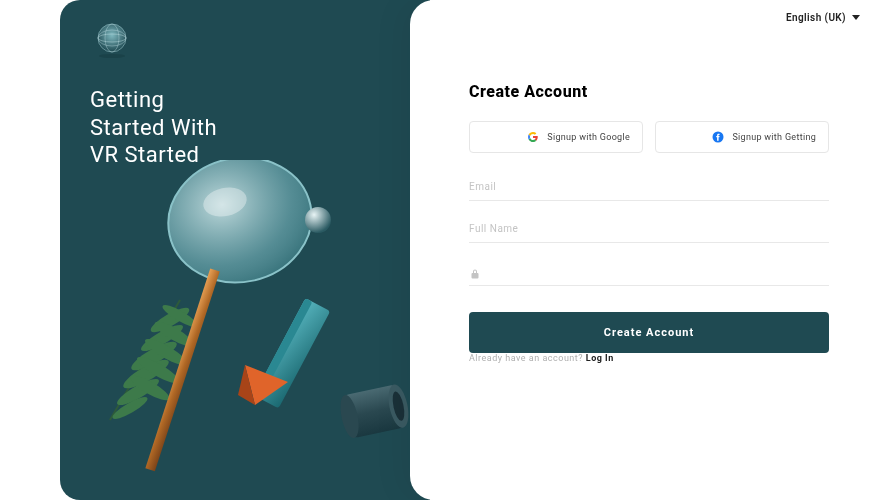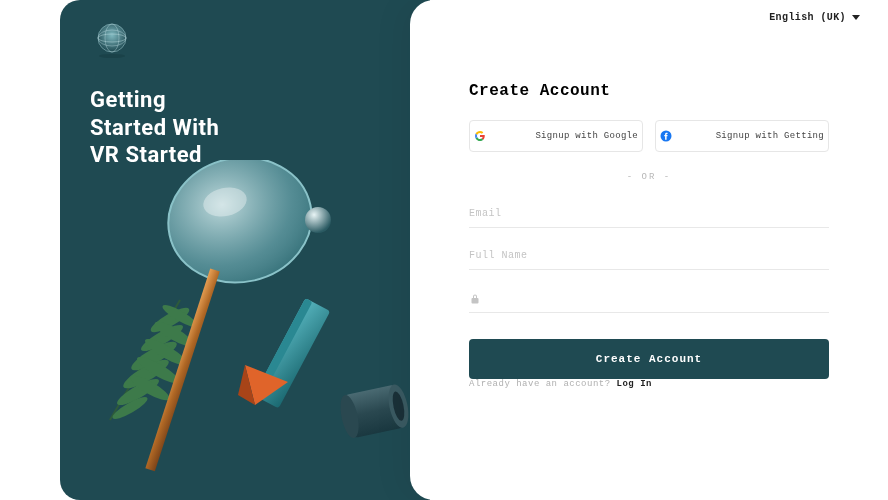--- a/index.html
+++ b/index.html
@@ -39,41 +39,40 @@
 .logo {
   width: 44px;
   height: 44px;
   position: relative;
 }
 .logo svg { width: 100%; height: 100%; }
 .hero-heading {
   margin-top: 24px;
   color: #fff;
   font-size: 22px;
-  font-weight: 700;
+  font-weight: 400;
   line-height: 1.25;
   letter-spacing: 0.5px;
 }
 .art {
   position: absolute;
   left: 30px;
   top: 160px;
   width: 360px;
   height: 340px;
 }
 .right-panel {
   flex: 1;
   background: #fff;
   border-top-left-radius: 24px;
   border-bottom-left-radius: 24px;
   margin-left: -20px;
   padding: 12px 28px 20px 28px;
   position: relative;
   box-shadow: -10px 0 30px rgba(0,0,0,0.05);
-  font-family: Liberation Mono, monospace;
 }
 .lang-selector {
   position: absolute;
   top: 12px;
   right: 28px;
   font-size: 10px;
   color: #222;
   font-weight: 600;
   letter-spacing: 0.4px;
   display: flex;
@@ -101,26 +100,26 @@
 .social-row {
   display: flex;
   gap: 12px;
   margin-bottom: 20px;
 }
 .social-btn {
   flex: 1;
   border: 1px solid #e6e6e6;
   border-radius: 4px;
   background: #fff;
-  padding: 9px 4px;
+  padding: 9px 12px;
   font-size: 9px;
   color: #444;
   display: flex;
   align-items: center;
-  justify-content: space-between;
+  justify-content: flex-end;
   gap: 8px;
   cursor: pointer;
   letter-spacing: 0.3px;
   font-family: inherit;
 }
 .social-btn .gicon, .social-btn .fbicon {
   width: 12px; height: 12px;
   display: inline-flex;
 }
 .divider {
@@ -299,21 +298,20 @@
           <span class="fbicon">
             <svg viewBox="0 0 24 24">
                 <circle cx="12" cy="12" r="11" fill="#1877F2"></circle>
                 <path fill="#fff" d="M15.5 12.5h-2.3v7h-3v-7H8.5V10h1.7V8.4c0-1.7 1-2.9 2.9-2.9h2v2.4h-1.3c-.6 0-.8.3-.8.8V10h2.1l-.3 2.5z"></path>
               </svg>
           </span>
           <span>Signup with Getting</span>
         </button>
       </div>
 
-      <div class="divider">- OR -</div>
 
       <div class="field">
         <input type="email" placeholder="Email" style="">
       </div>
       <div class="field">
         <input type="text" placeholder="Full Name" style="">
       </div>
       <div class="field">
         <span class="lock-icon">
           <svg viewBox="0 0 24 24" fill="currentColor">

